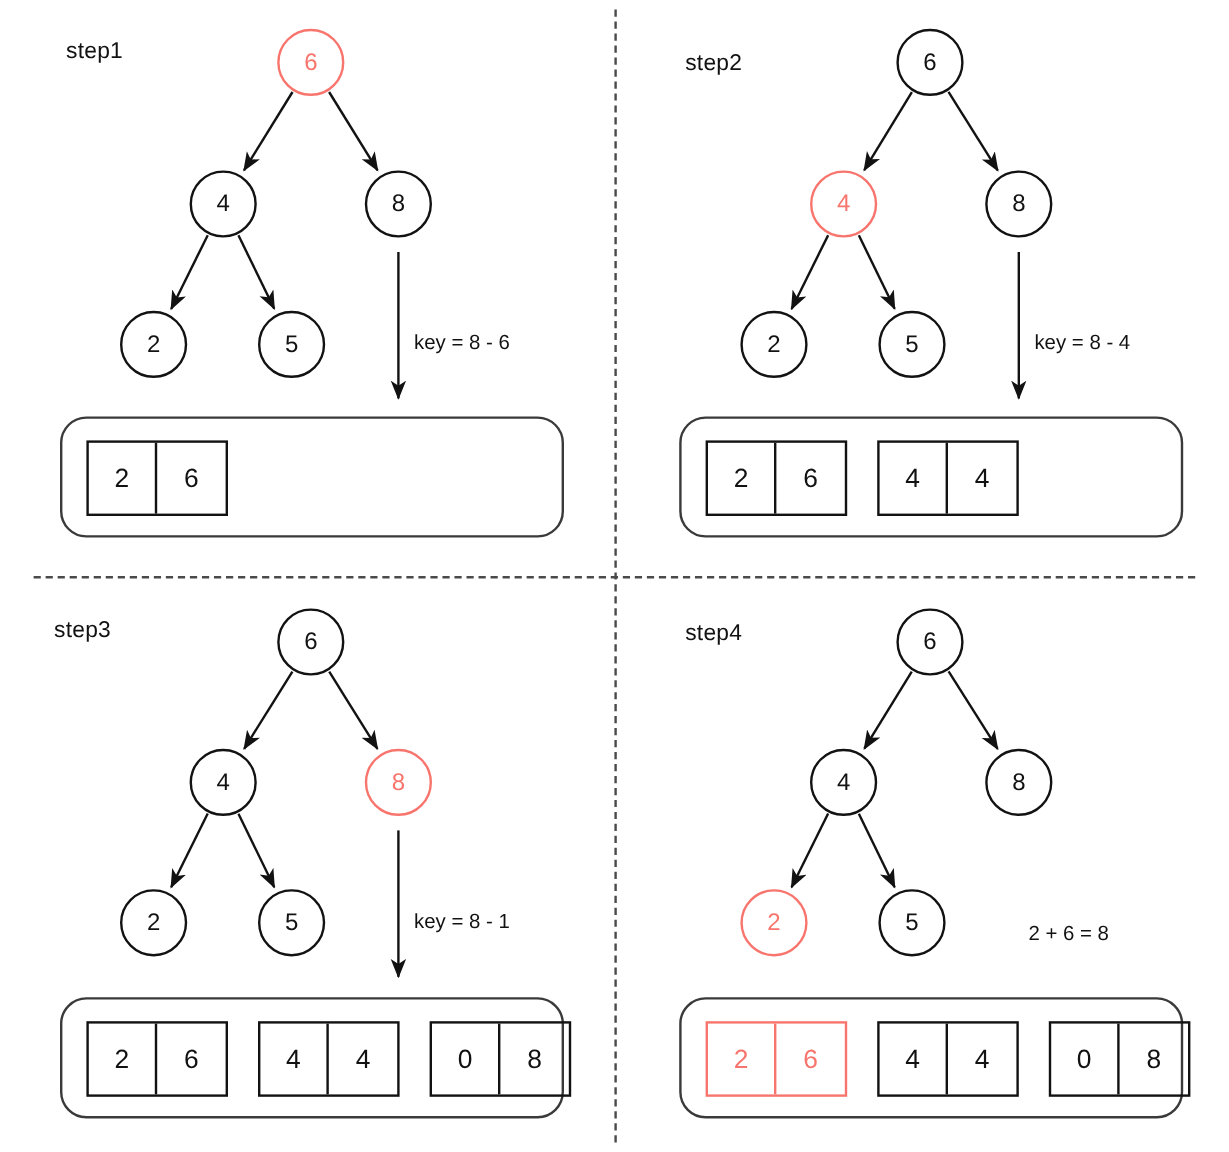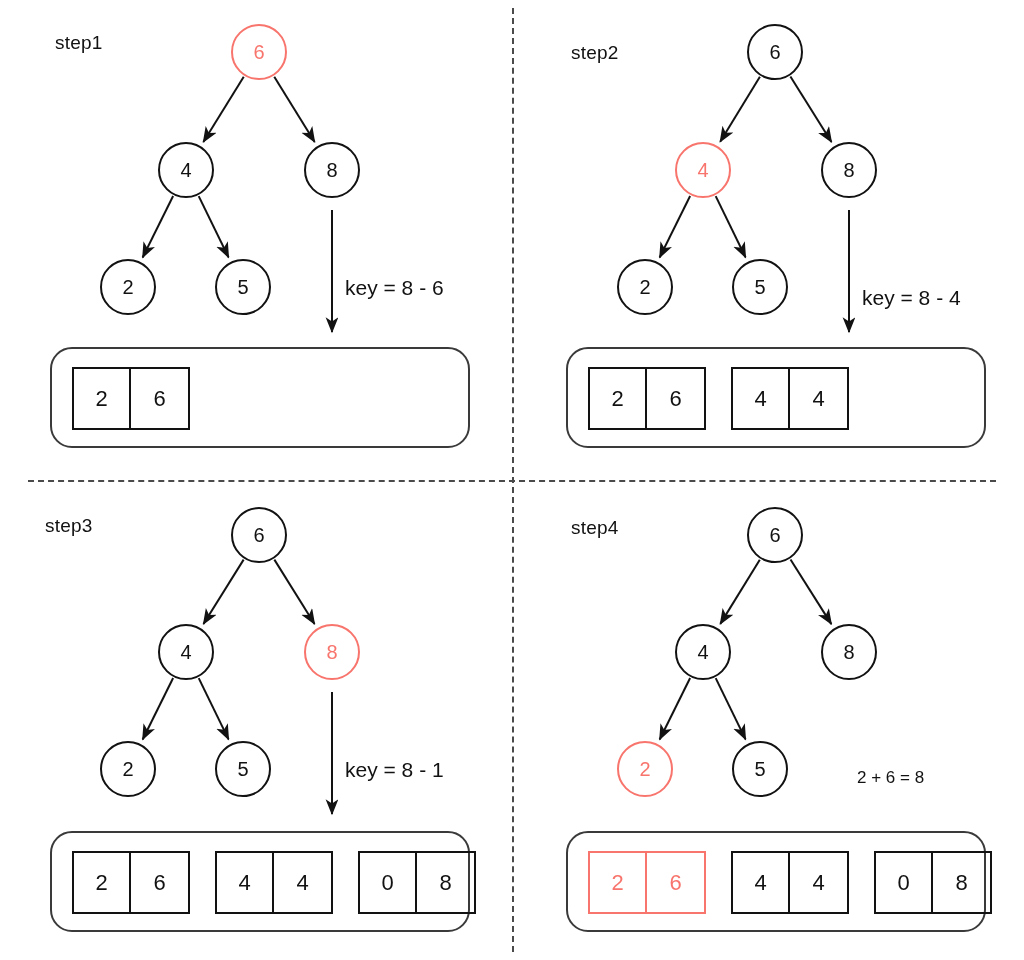--- a/index.html
+++ b/index.html
@@ -75,21 +75,21 @@
     color: #121212;
     background: transparent;
   }
   .node.highlight {
     border-color: #f8756d;
     color: #f8756d;
   }
   
   .key-label {
     position: absolute;
-    font-size: 21px;
+    font-size: 17px;
     color: #121212;
     white-space: nowrap;
   }
   .sum-label {
     position: absolute;
     font-size: 17px;
     color: #121212;
     white-space: nowrap;
   }
   
@@ -194,21 +194,21 @@
             <div class="cell">6</div>
           </div>
         </div>
       </div>
       <div class="step-label" style="left: 571px; top: 42px;">step2</div>
       <div class="node" style="left: 775px; top: 52px;">6</div>
       <div class="node highlight" style="left: 703px; top: 170px;">4</div>
       <div class="node" style="left: 849px; top: 170px;">8</div>
       <div class="node" style="left: 645px; top: 287px;">2</div>
       <div class="node" style="left: 760px; top: 287px;">5</div>
-      <div class="key-label" style="left: 862px; top: 286px;">key = 8 - 4</div>
+      <div class="key-label" style="left: 862px; top: 276px;">key = 8 - 4</div>
       <div class="stack" style="left: 566px; top: 347px; width: 420px; height: 101px;">
         <div class="frames">
           <div class="frame">
             <div class="cell">2</div>
             <div class="cell">6</div>
           </div>
           <div class="frame">
             <div class="cell">4</div>
             <div class="cell">4</div>
           </div>

